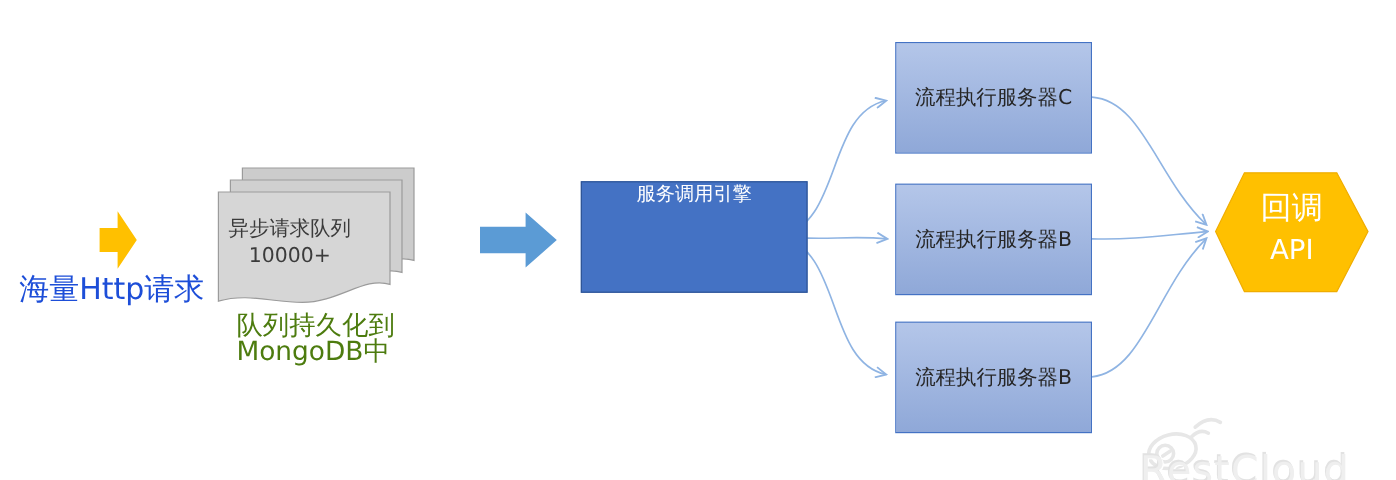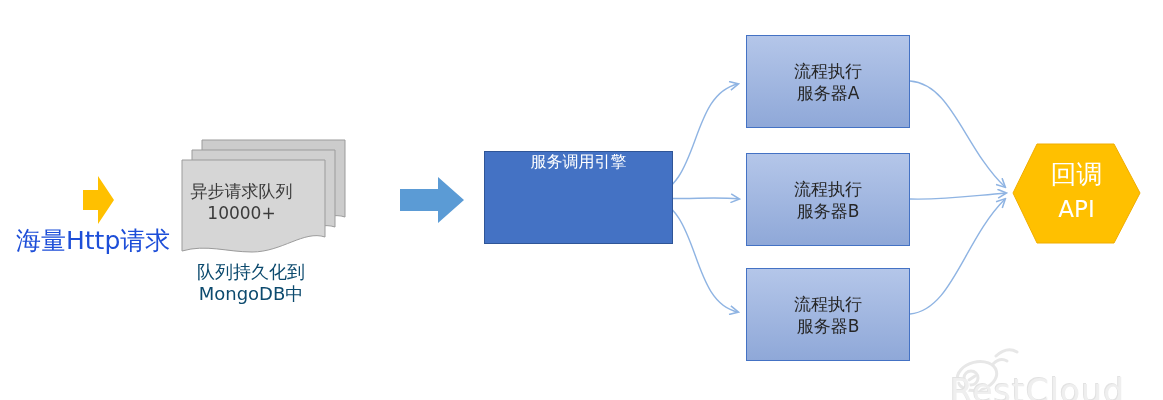--- a/index.html
+++ b/index.html
@@ -16,33 +16,33 @@
   .source-label{
     left:16px;top:224px;width:152px;
     font-size:25px;color:#1d4ed8;letter-spacing:0px;
   }
   .doc-text{
     left:182px;top:180px;width:119px;
     text-align:center;font-size:17px;line-height:22px;color:#3b3b3b;
   }
   .doc-caption{
     left:197px;top:261px;
-    font-size:18px;line-height:22px;color:#0c4a6e;text-align:center;
+    font-size:22px;line-height:22px;color:#4d7c0f;
   }
   .engine-box{
     position:absolute;left:484px;top:151px;width:189px;height:93px;
     background:#4472c4;border:1px solid #2f5597;
     display:flex;justify-content:center;
     color:#ffffff;font-size:16px;box-sizing:border-box;
   }
   .server-box{
     position:absolute;left:746px;width:164px;height:93px;
     background:linear-gradient(180deg,#b4c6e9 0%,#8fa8d8 100%);
     border:1px solid #4472c4;box-sizing:border-box;
-    display:flex;flex-direction:column;align-items:center;justify-content:center;
+    display:flex;flex-direction:row;align-items:center;justify-content:center;
     color:#262626;font-size:17px;line-height:22px;text-align:center;
   }
   .server-a{top:35px;}
   .server-b{top:153px;}
   .server-c{top:268px;}
   .hex-text{
     position:absolute;left:1013px;top:161px;width:127px;
     text-align:center;color:#ffffff;
   }
   .hex-text .l1{font-size:26px;line-height:27px;}
@@ -113,21 +113,21 @@
     <div>队列持久化到</div>
     <div>MongoDB中</div>
   </div>
 
   <div class="engine-box">
     <span>服务调用引擎</span>
   </div>
 
   <div class="server-box server-a">
     <div>流程执行</div>
-    <div>服务器A</div>
+    <div>服务器C</div>
   </div>
 
   <div class="server-box server-b">
     <div>流程执行</div>
     <div>服务器B</div>
   </div>
 
   <div class="server-box server-c">
     <div>流程执行</div>
     <div>服务器B</div>

